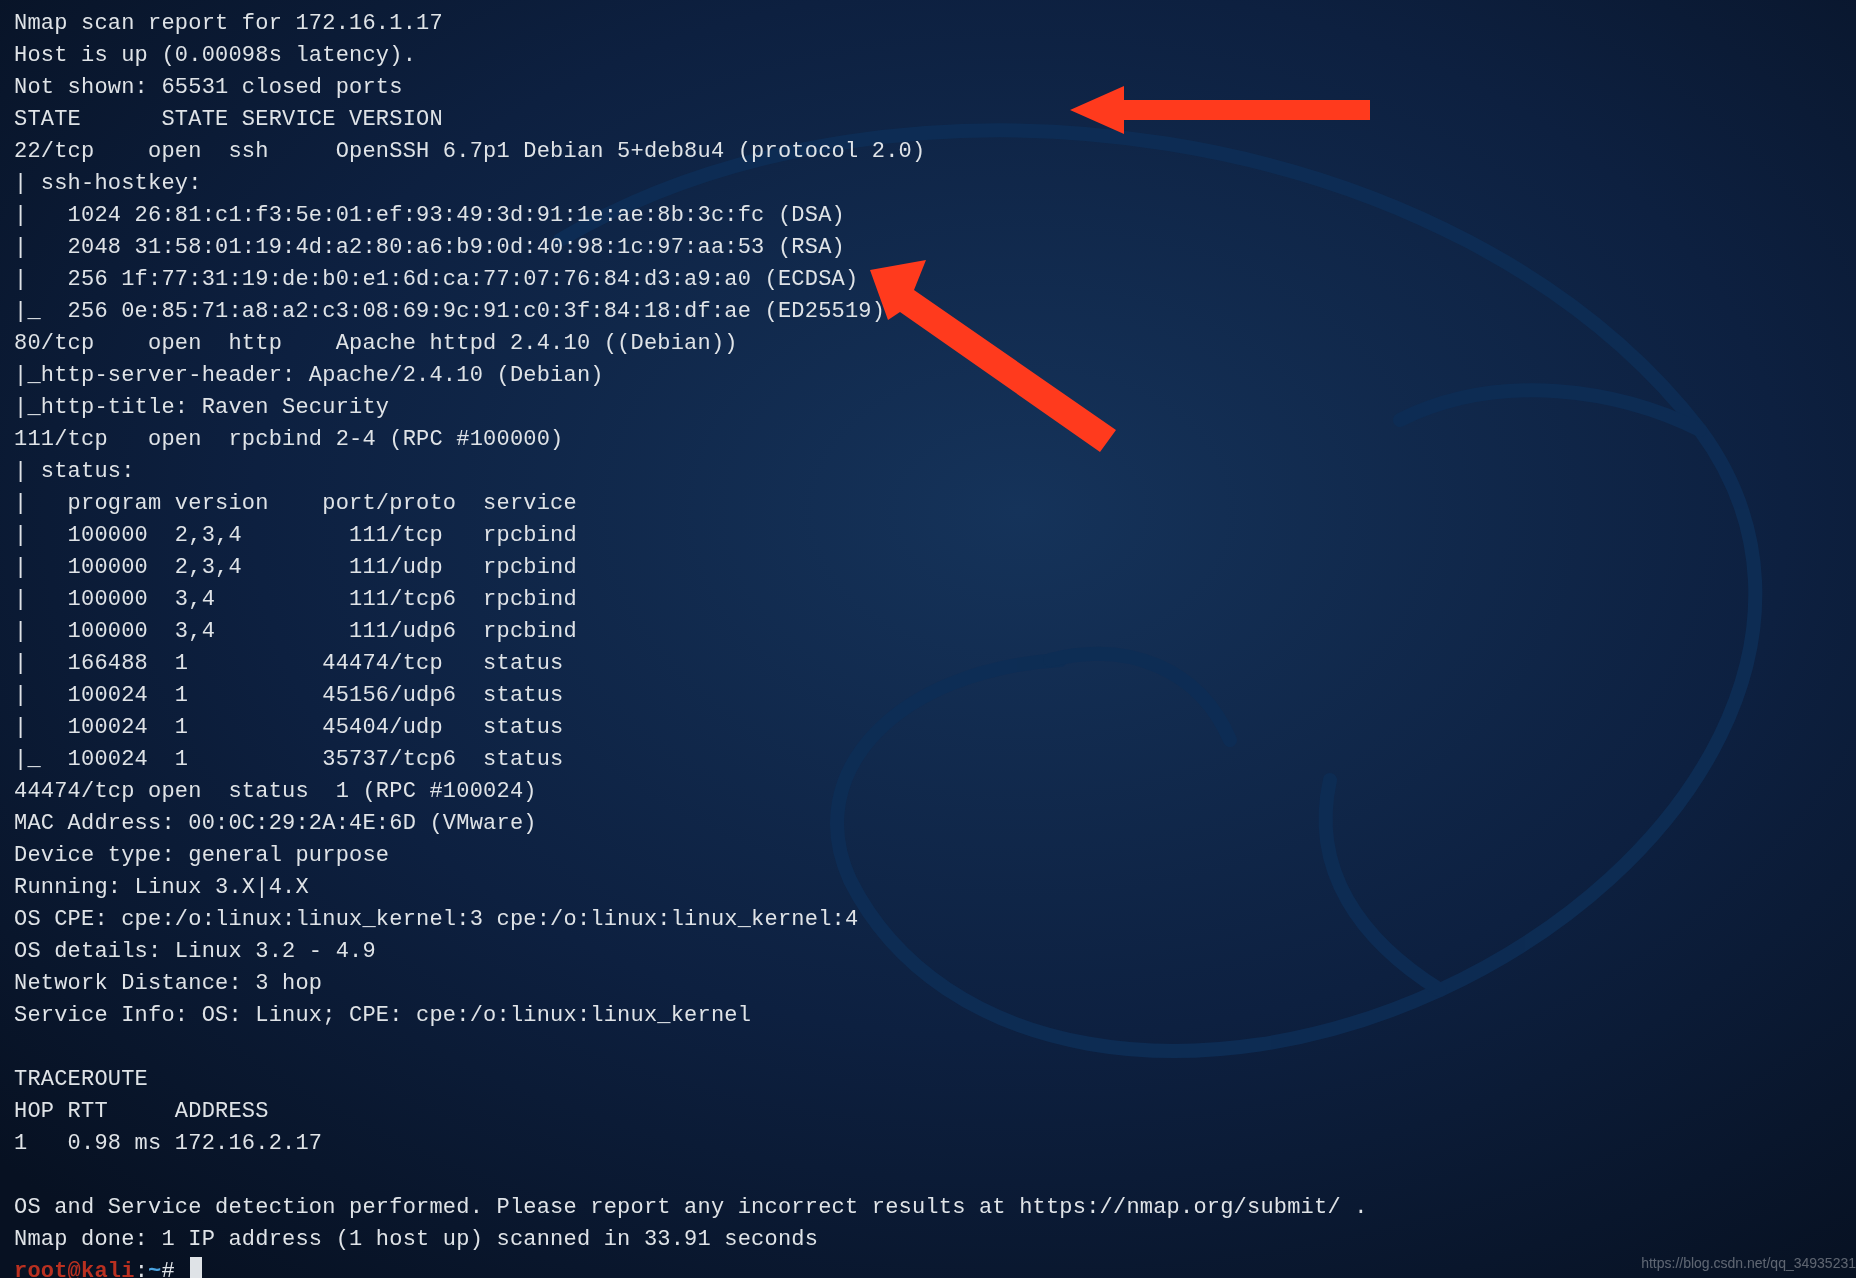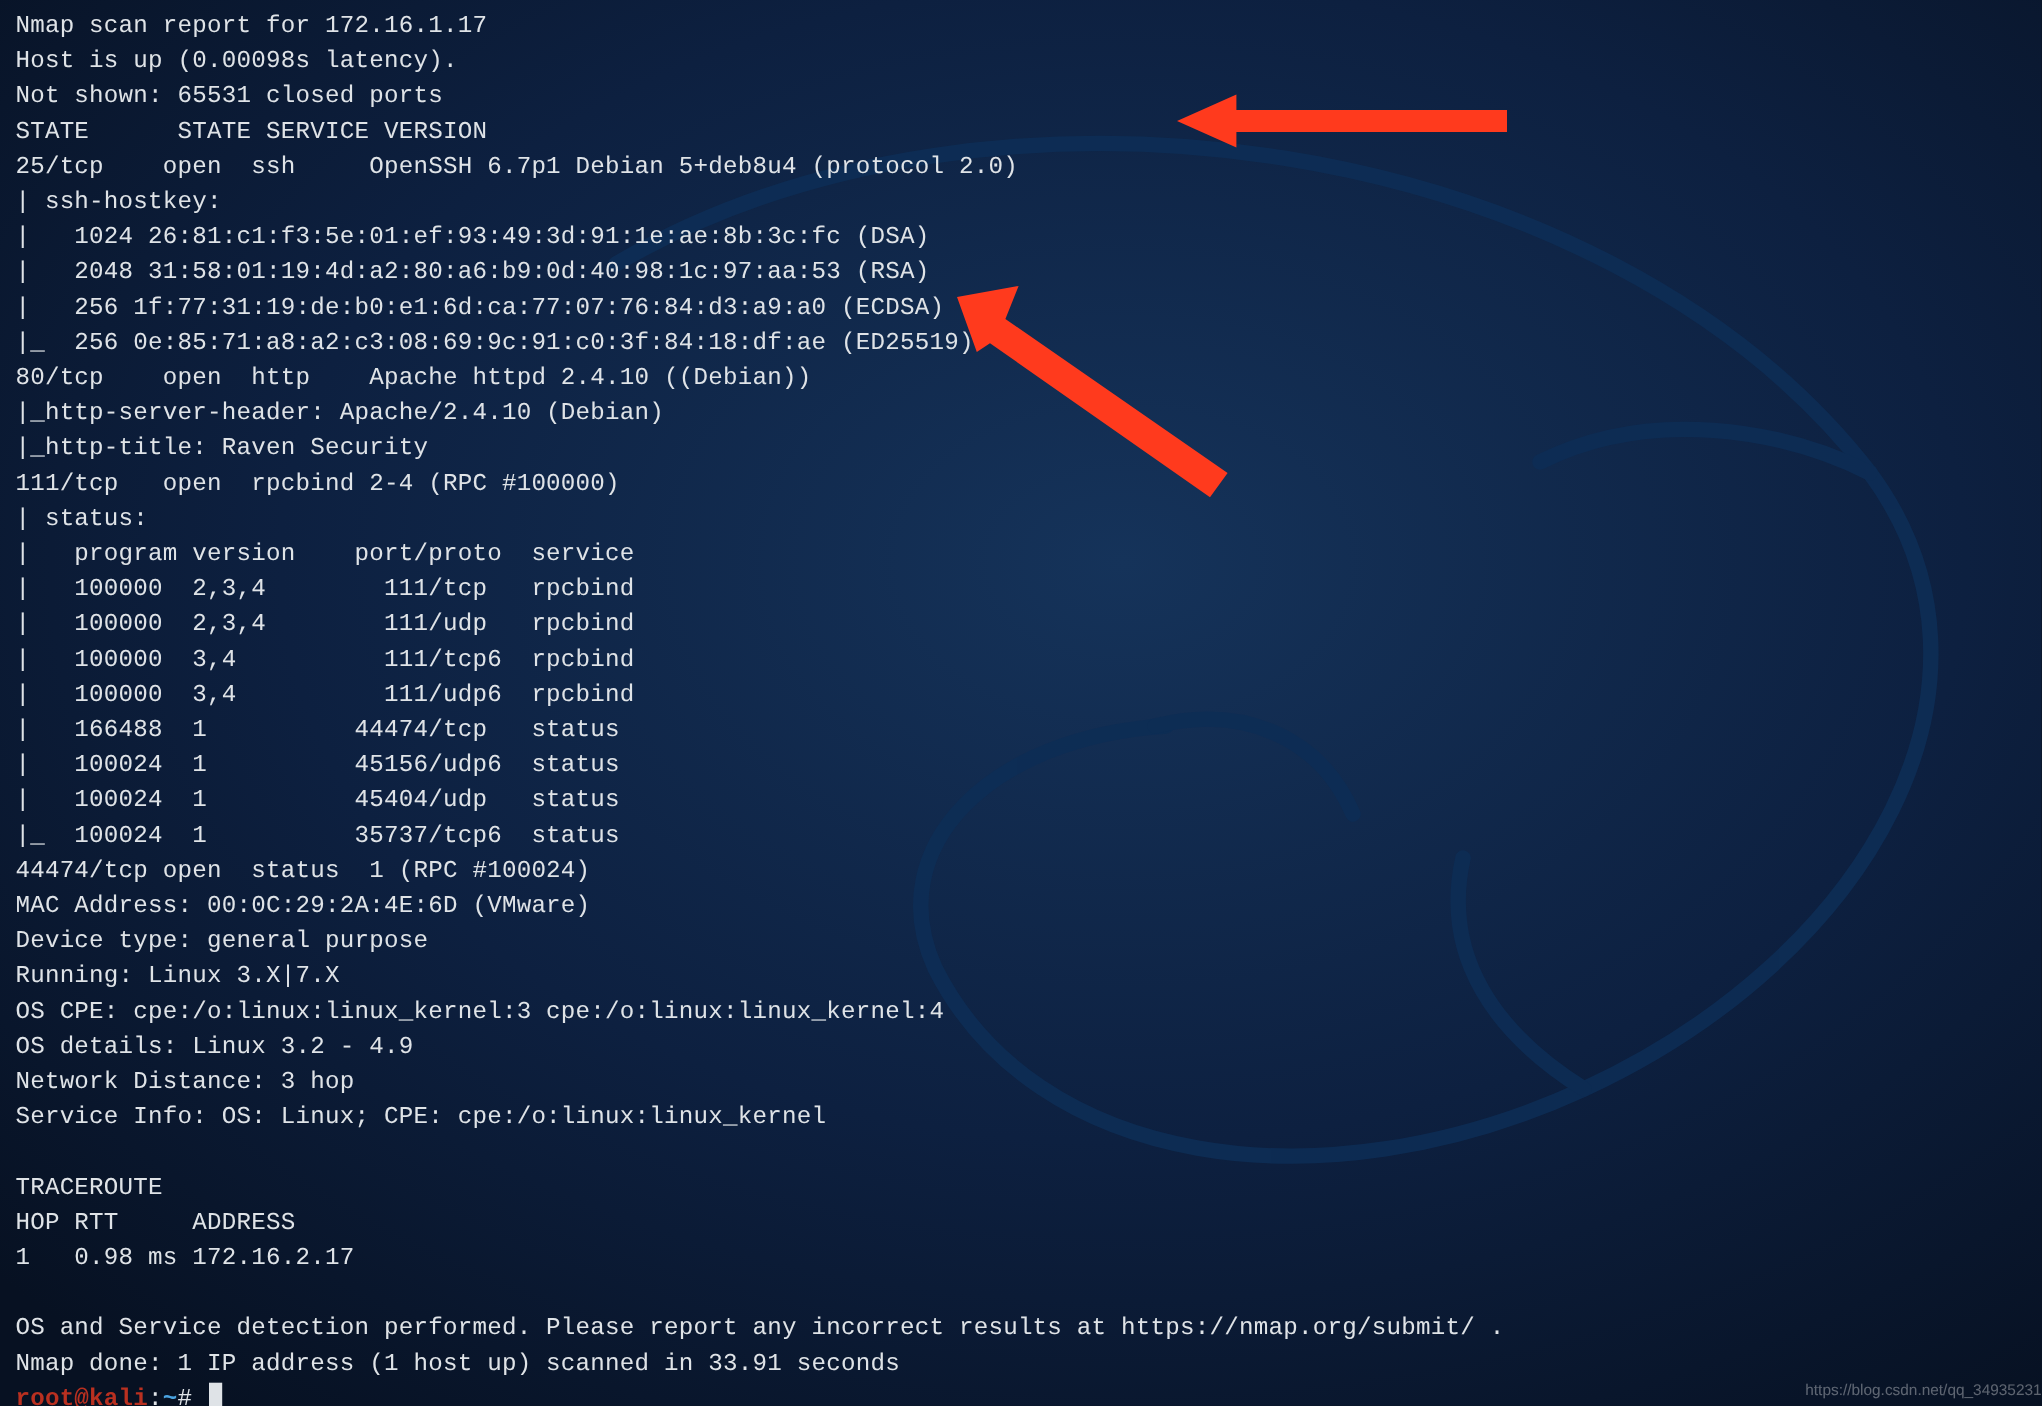--- a/index.html
+++ b/index.html
@@ -55,21 +55,21 @@
       <g fill="#ff3a1d">
     <polygon points="0,10 56,0 44,30 246,170 230,192 30,52 18,60"></polygon>
       </g>
     </svg>
 </div>
 
 <div class="term"><span>Nmap scan report for 172.16.1.17</span>
 <span>Host is up (0.00098s latency).</span>
 <span>Not shown: 65531 closed ports</span>
 <span>STATE      STATE SERVICE VERSION</span>
-<span>25/tcp    open  ssh     OpenSSH 6.7p1 Debian 5+deb8u4 (protocol 2.0)</span>
+<span>22/tcp    open  ssh     OpenSSH 6.7p1 Debian 5+deb8u4 (protocol 2.0)</span>
 <span>| ssh-hostkey:</span>
 <span>|   1024 26:81:c1:f3:5e:01:ef:93:49:3d:91:1e:ae:8b:3c:fc (DSA)</span>
 <span>|   2048 31:58:01:19:4d:a2:80:a6:b9:0d:40:98:1c:97:aa:53 (RSA)</span>
 <span>|   256 1f:77:31:19:de:b0:e1:6d:ca:77:07:76:84:d3:a9:a0 (ECDSA)</span>
 <span>|_  256 0e:85:71:a8:a2:c3:08:69:9c:91:c0:3f:84:18:df:ae (ED25519)</span>
 <span>80/tcp    open  http    Apache httpd 2.4.10 ((Debian))</span>
 <span>|_http-server-header: Apache/2.4.10 (Debian)</span>
 <span>|_http-title: Raven Security</span>
 <span>111/tcp   open  rpcbind 2-4 (RPC #100000)</span>
 <span>| status:</span>
@@ -78,21 +78,21 @@
 <span>|   100000  2,3,4        111/udp   rpcbind</span>
 <span>|   100000  3,4          111/tcp6  rpcbind</span>
 <span>|   100000  3,4          111/udp6  rpcbind</span>
 <span>|   166488  1          44474/tcp   status</span>
 <span>|   100024  1          45156/udp6  status</span>
 <span>|   100024  1          45404/udp   status</span>
 <span>|_  100024  1          35737/tcp6  status</span>
 <span>44474/tcp open  status  1 (RPC #100024)</span>
 <span>MAC Address: 00:0C:29:2A:4E:6D (VMware)</span>
 <span>Device type: general purpose</span>
-<span>Running: Linux 3.X|7.X</span>
+<span>Running: Linux 3.X|4.X</span>
 <span>OS CPE: cpe:/o:linux:linux_kernel:3 cpe:/o:linux:linux_kernel:4</span>
 <span>OS details: Linux 3.2 - 4.9</span>
 <span>Network Distance: 3 hop</span>
 <span>Service Info: OS: Linux; CPE: cpe:/o:linux:linux_kernel</span>
 <span></span>
 <span>TRACEROUTE</span>
 <span>HOP RTT     ADDRESS</span>
 <span>1   0.98 ms 172.16.2.17</span>
 <span></span>
 <span>OS and Service detection performed. Please report any incorrect results at https://nmap.org/submit/ .</span>

